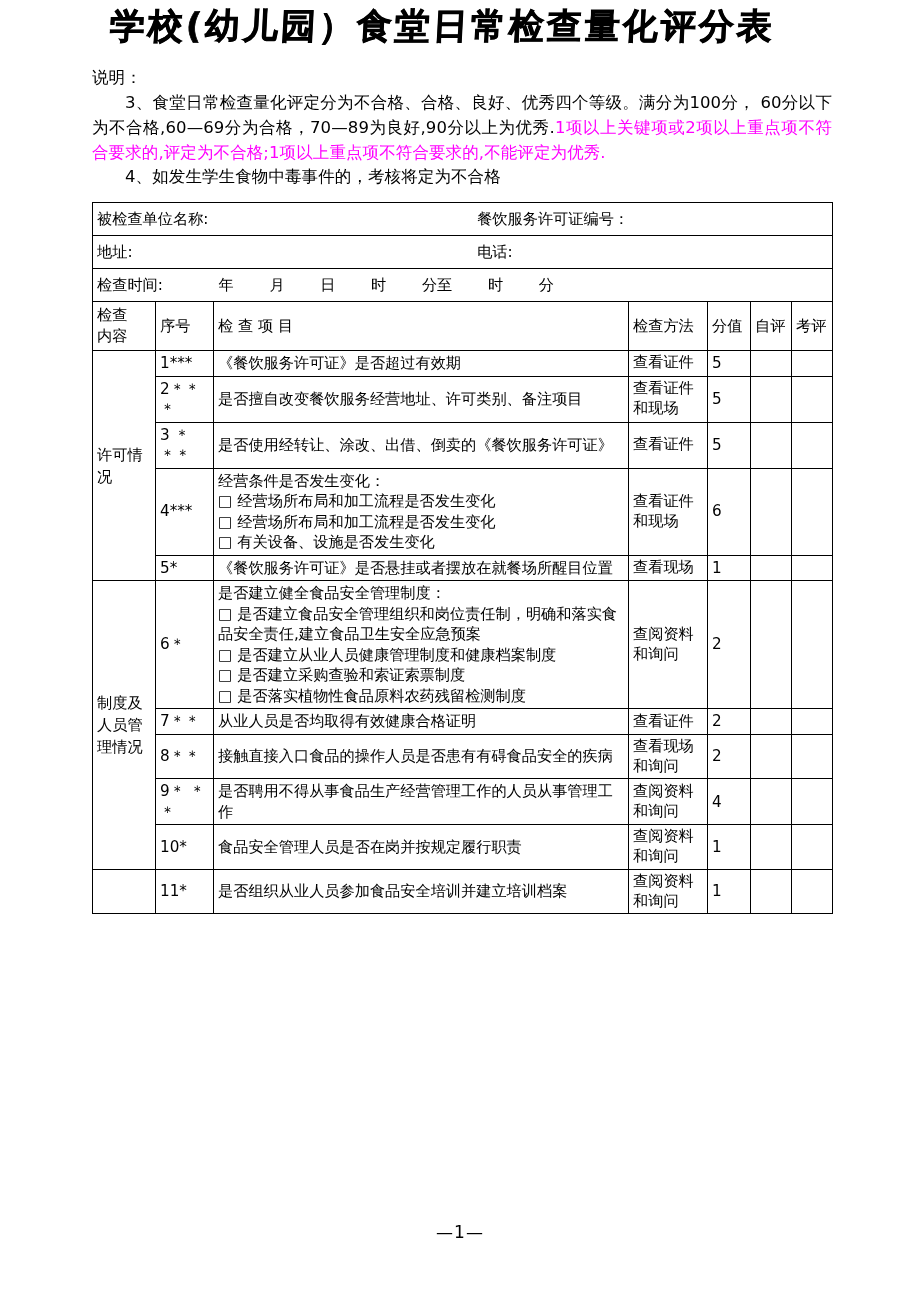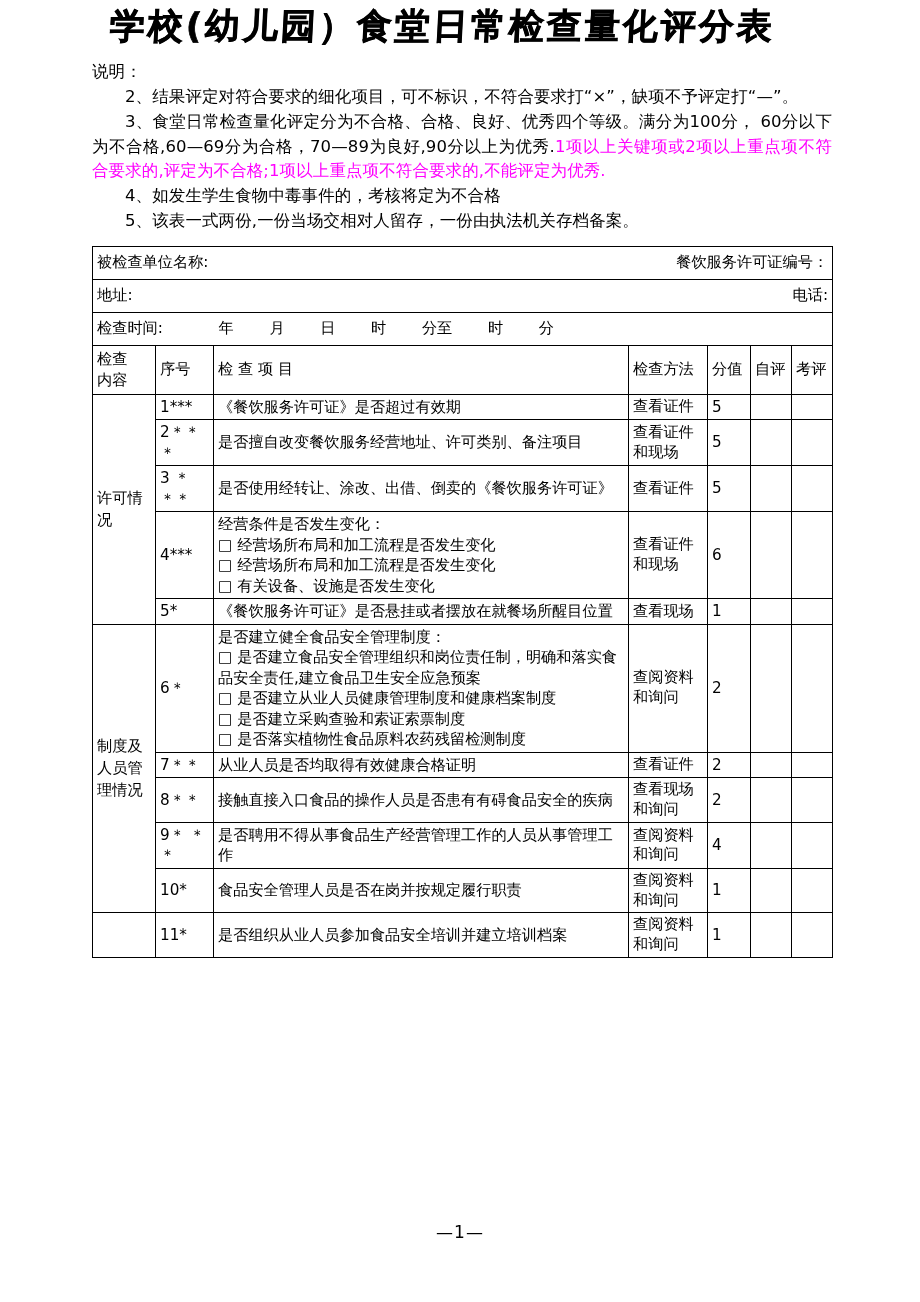--- a/index.html
+++ b/index.html
@@ -46,21 +46,21 @@
     padding-left: 18px;
     padding-top: 6px;
     white-space: nowrap;
     -webkit-text-stroke: 0.7px #000;
     transform: skewX(-3deg);
     transform-origin: left center;
   }
 
   
   .notes {
-    margin-top: 14px;
+    margin-top: 20px;
     font-size: 16.5px;
     line-height: 1.5;
     text-align: justify;
     letter-spacing: 0.1px;
   }
   .notes .nline {
     margin: 0;
   }
   .notes .indent {
     text-indent: 2em;
@@ -94,21 +94,21 @@
     height: 44px;
   }
   .meta-row td {
     height: 28px;
     padding-left: 8px;
   }
   .meta-pair {
     display: flex;
   }
   .meta-pair .a { width: 52%; }
-  .meta-pair .b { width: 48%; text-align: right; }
+  .meta-pair .b { width: 48%; }
   .time-spans span {
     display: inline-block;
   }
   .time-lbl { padding-right: 6px; }
   .sp1 { width: 40px; }
   .sp2 { width: 26px; }
 
   .col-cat   { width: 63px; }
   .col-no    { width: 58px; }
   .col-item  { width: 415px; }
@@ -168,24 +168,22 @@
 </head>
 <body>
 
 <div class="page">
   <div class="content">
 
     <div class="doc-title">学校(幼儿园）食堂日常检查量化评分表</div>
 
     <div class="notes">
       <p class="nline">说明：</p>
-      <p class="nline indent">2、结果评定对符合要求的细化项目，可不标识，不符合要求打“×”，缺项不予评定打“—”。</p>
       <p class="nline indent"><span>3、食堂日常检查量化评定分为不合格、合格、良好、优秀四个等级。满分为100分， 60分以下为不合格,60—69分为合格，70—89为良好,90分以上为优秀.</span><span class="hl">1项以上关键项或2项以上重点项不符合要求的,评定为不合格;1项以上重点项不符合要求的,不能评定为优秀.</span></p>
       <p class="nline indent">4、如发生学生食物中毒事件的，考核将定为不合格</p>
-      <p class="nline indent">5、该表一式两份,一份当场交相对人留存，一份由执法机关存档备案。</p>
     </div>
 
     <table class="form">
       <colgroup>
         <col class="col-cat">
           <col class="col-no">
           <col class="col-item">
         <col class="col-meth">
           <col class="col-score">
           <col class="col-self">

